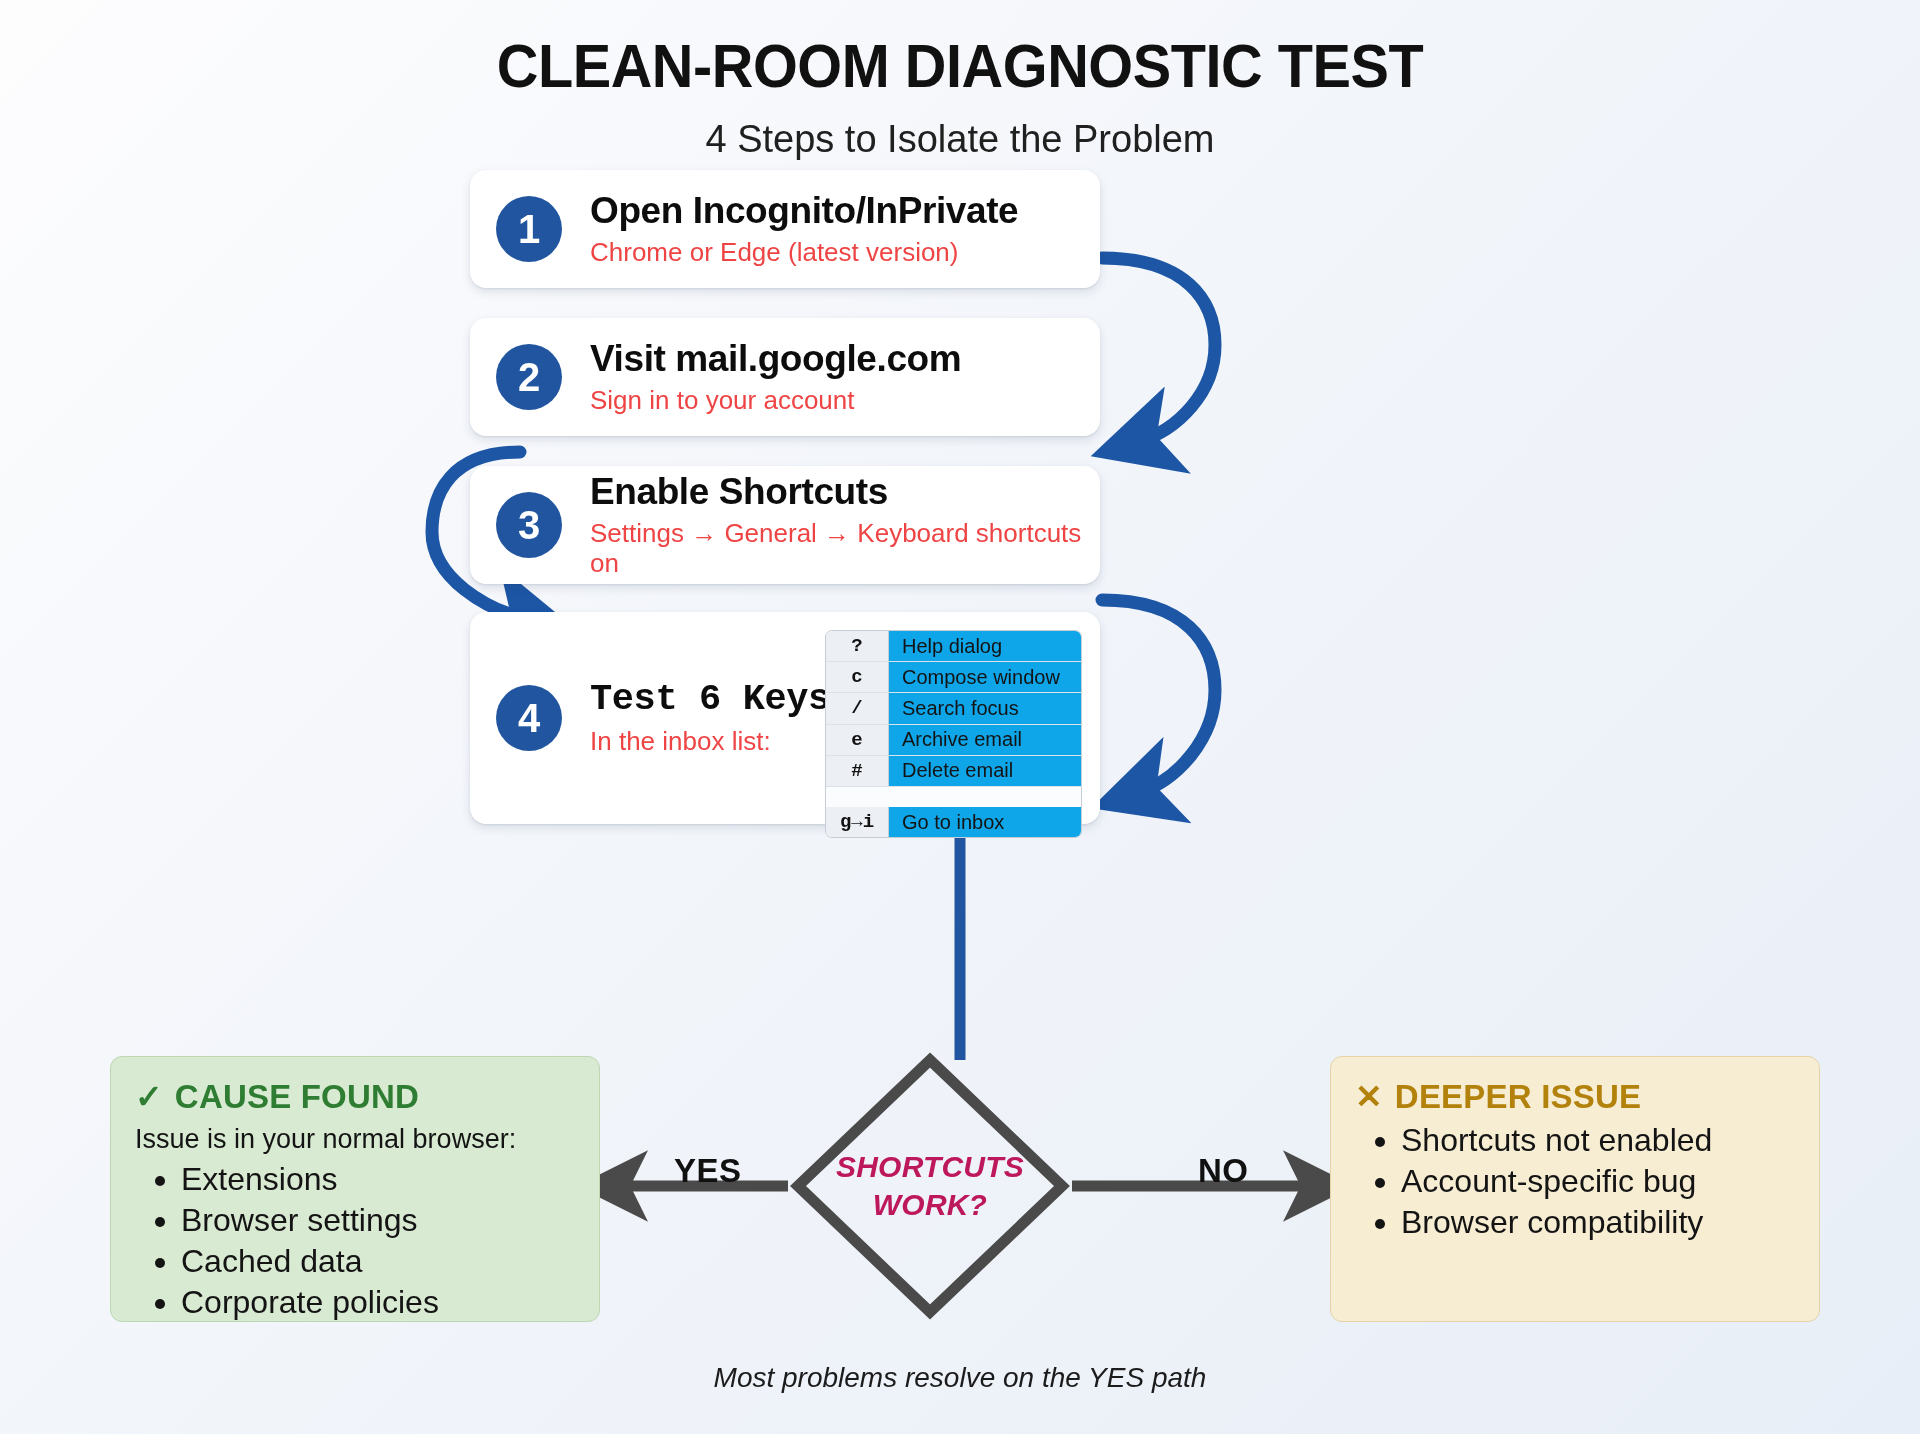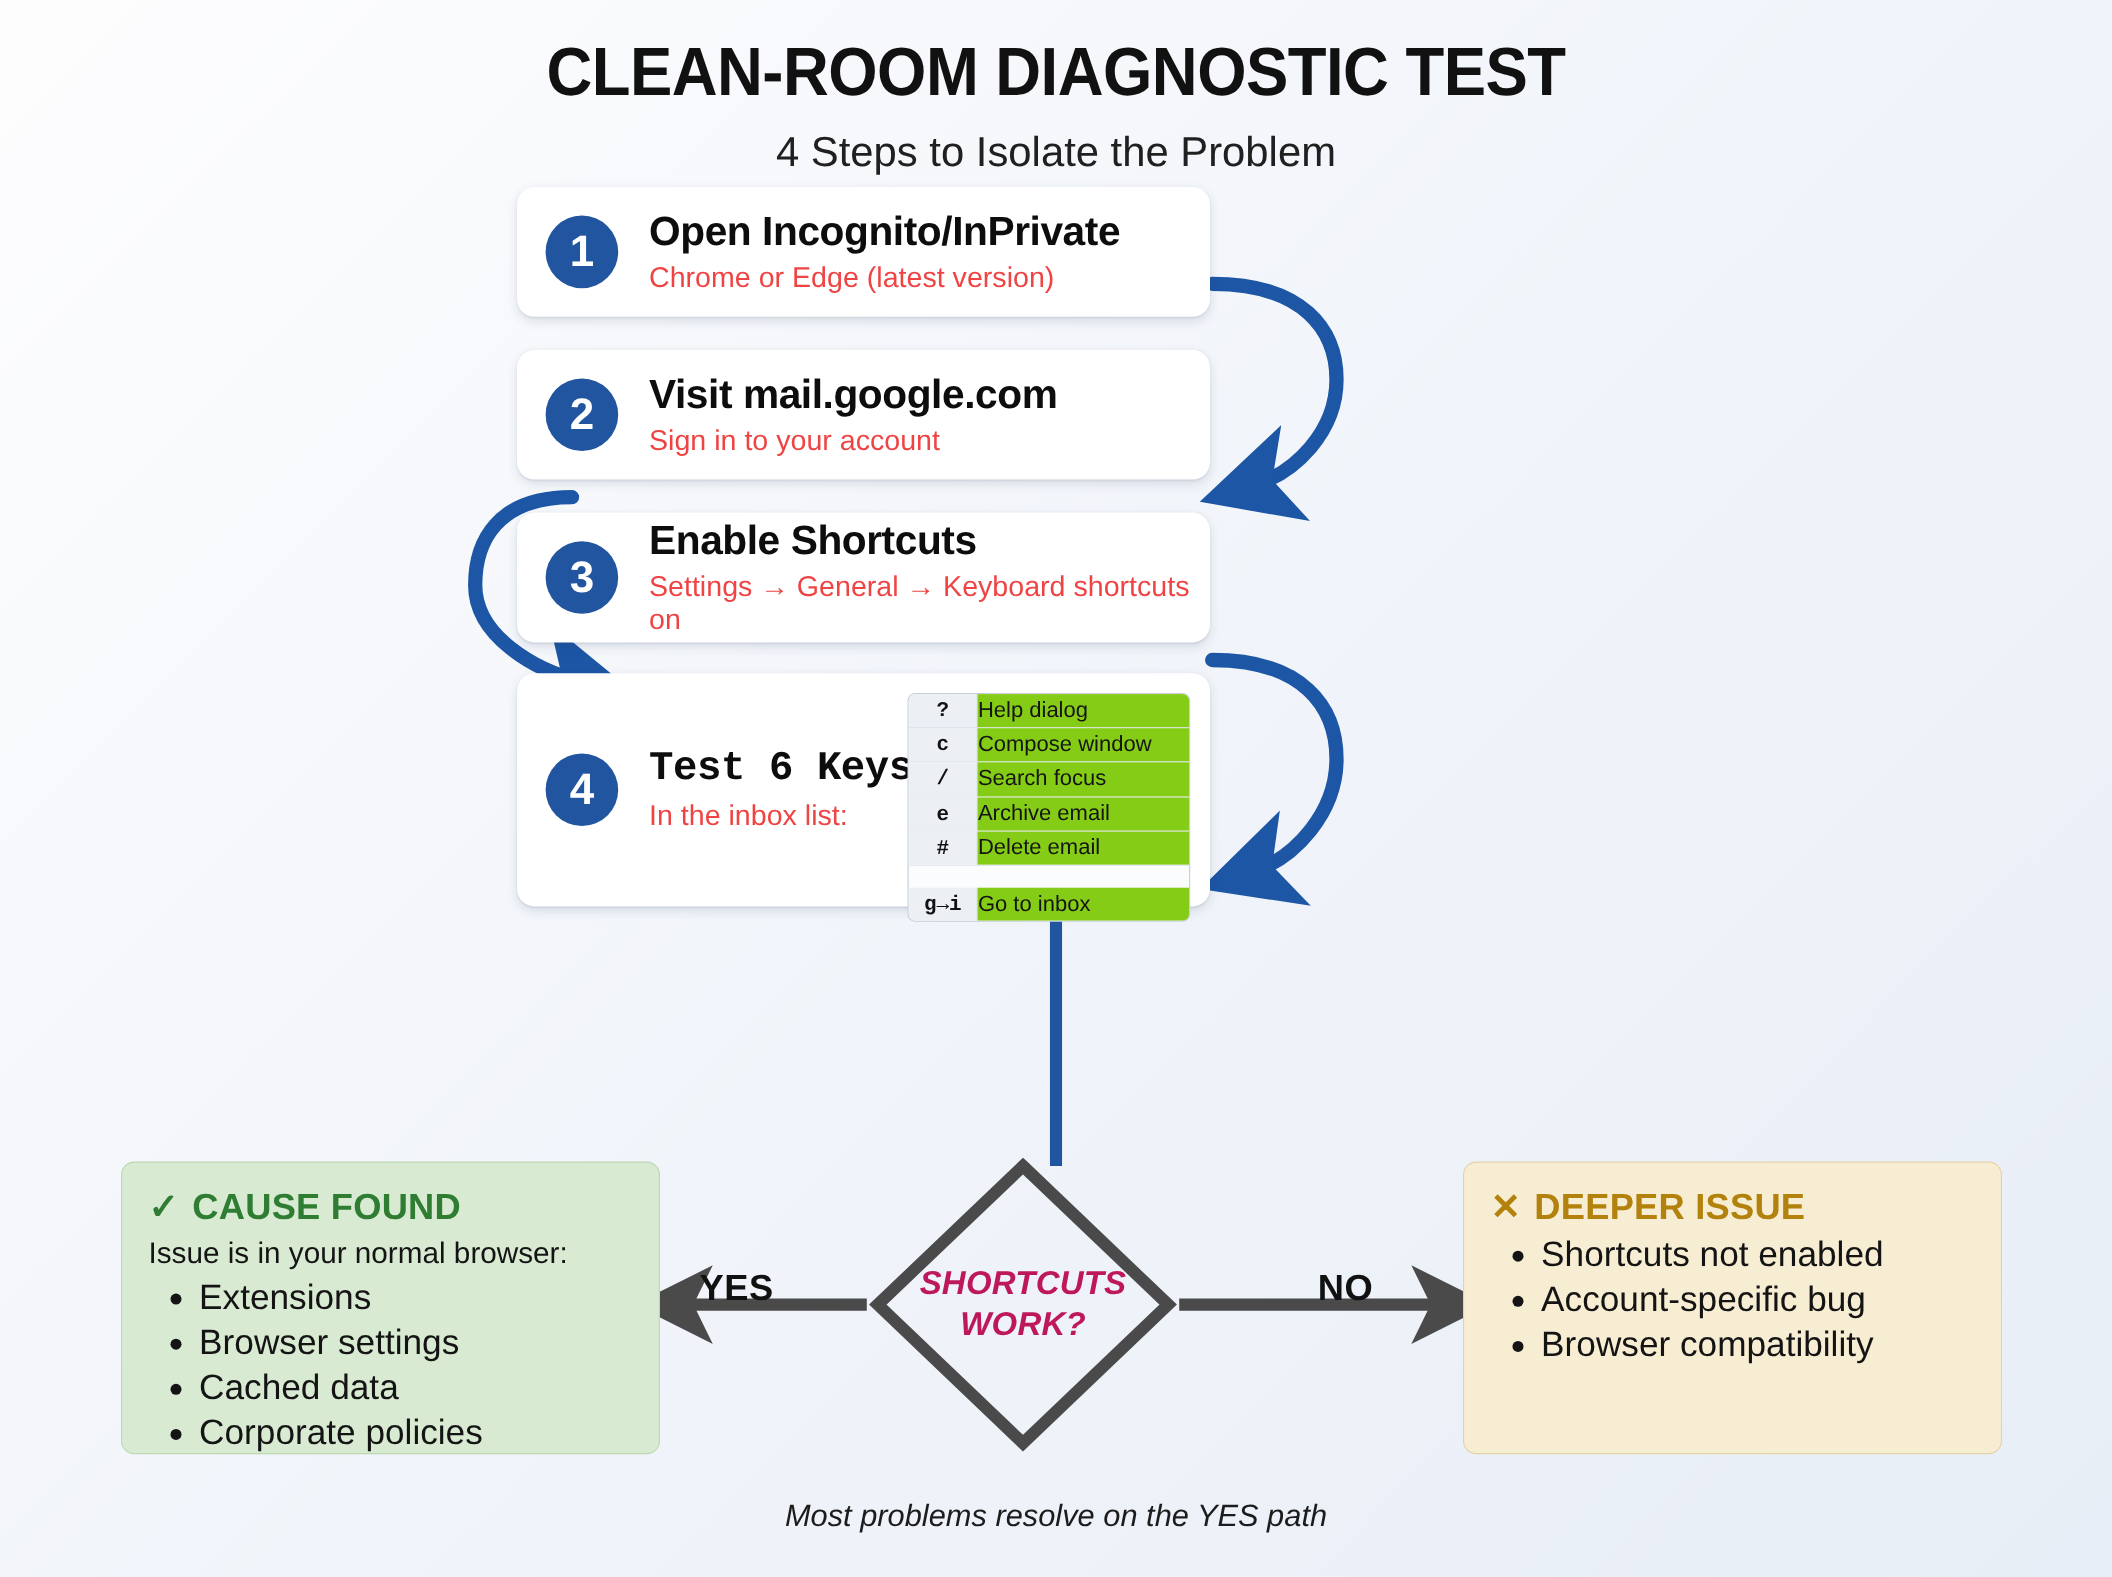--- a/index.html
+++ b/index.html
@@ -113,25 +113,26 @@
     font-family: "Liberation Mono", "DejaVu Sans Mono", monospace;
     font-size: 19px;
     font-weight: bold;
     color: #111;
     display: flex;
     align-items: center;
     justify-content: center;
   }
   .desccell {
     flex: 1 1 auto;
-    background: #84cc16;
+    background: #0ea5e9;
     font-size: 20px;
     color: #141414;
     display: flex;
     align-items: center;
+    padding-left: 13px;
   }
 
   
   #wires {
     position: absolute;
     left: 0; top: 0;
     width: 1920px; height: 1434px;
     pointer-events: none;
   }
 
@@ -158,21 +159,21 @@
     font-style: italic;
   }
 
   .branch-label {
     position: absolute;
     font-size: 33px;
     font-weight: bold;
     color: #111111;
     letter-spacing: 0.5px;
   }
-  #yes-label { left: 636px; top: 1152px; }
+  #yes-label { left: 674px; top: 1152px; }
   #no-label  { left: 1198px; top: 1152px; }
 
   
   .outcome {
     position: absolute;
     border-radius: 12px;
     padding: 20px 24px 22px 24px;
     box-sizing: border-box;
   }
   #outcome-yes {

